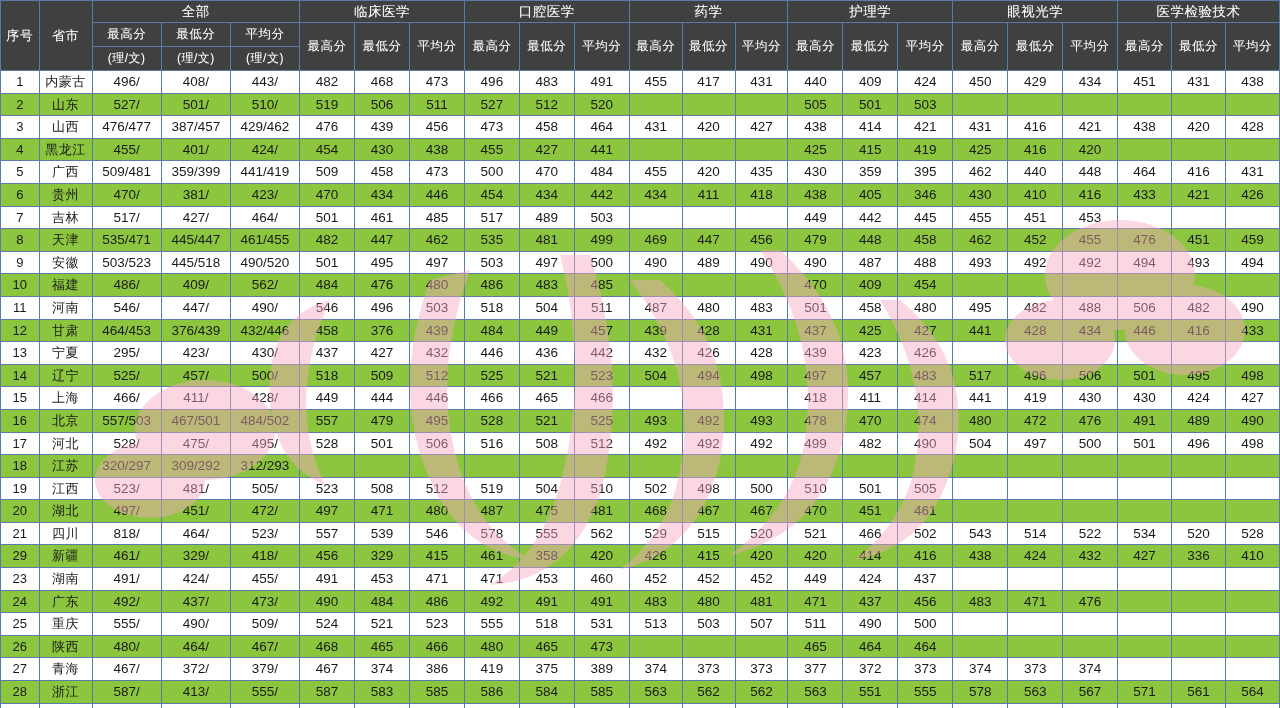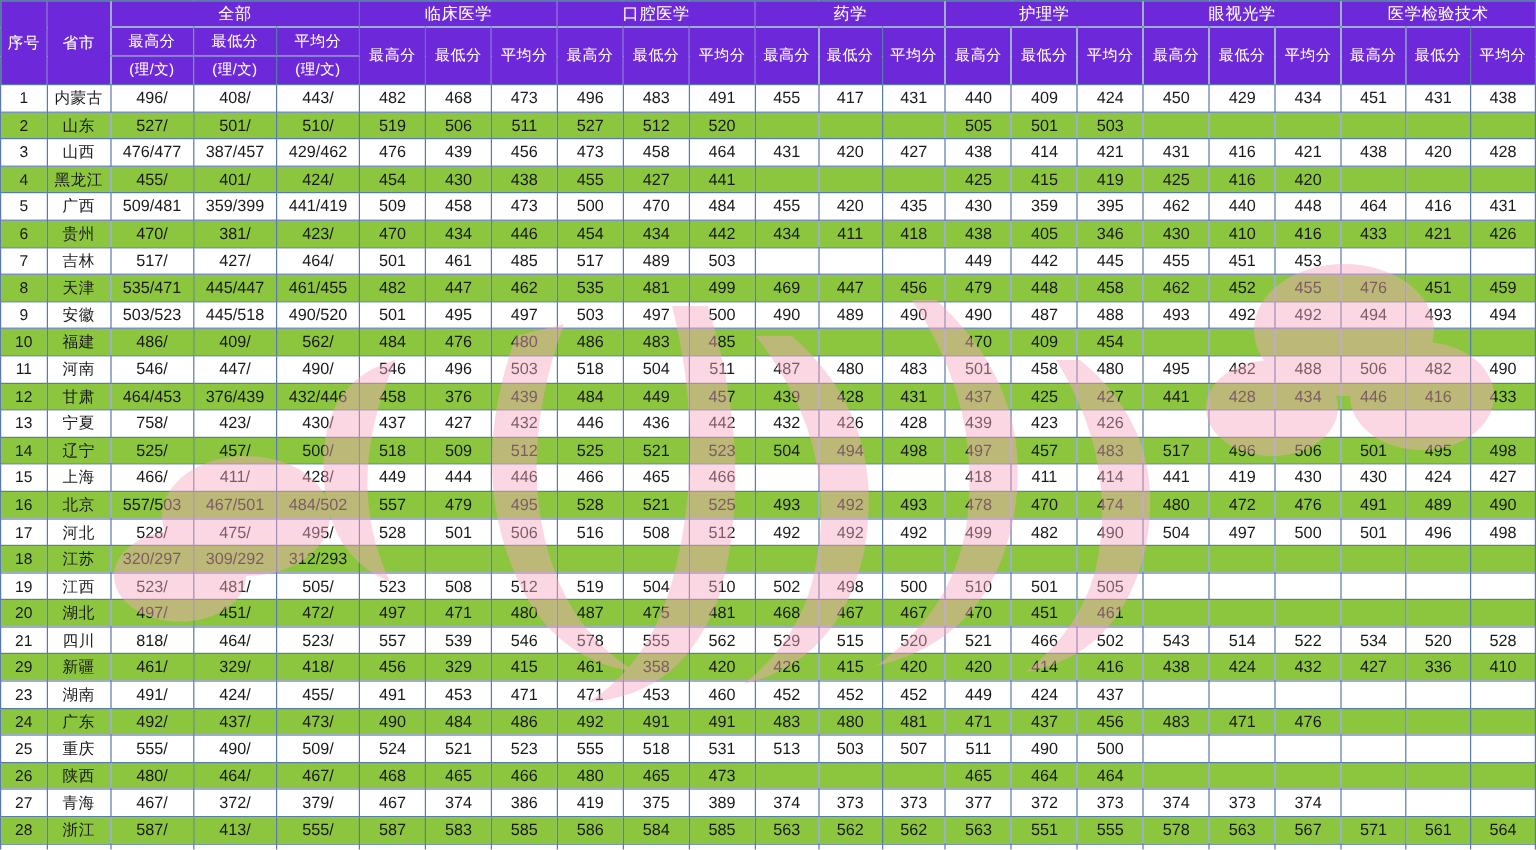--- a/index.html
+++ b/index.html
@@ -22,21 +22,21 @@
   #score-table td, #score-table th {
     border: 1px solid #5a7aa8;
     text-align: center;
     vertical-align: middle;
     padding: 0;
     overflow: hidden;
     white-space: nowrap;
   }
   
   thead th {
-    background: #6d28d9;
+    background: #404040;
     color: #ffffff;
     font-weight: normal;
     font-size: 13px;
     letter-spacing: 0.5px;
     border: 1px solid #2e6ba8;
     text-shadow: 0 0 1px rgba(255,255,255,.25);
   }
   thead th.grp {
     font-size: 13.5px;
     height: 21px;
@@ -461,21 +461,21 @@
           <td class="score">441</td>
           <td class="score">428</td>
           <td class="score">434</td>
           <td class="score">446</td>
           <td class="score">416</td>
           <td class="score">433</td>
         </tr>
         <tr class="odd">
           <td class="idx">13</td>
           <td class="city">宁夏</td>
-          <td class="total">758/</td>
+          <td class="total">295/</td>
           <td class="total">423/</td>
           <td class="total">430/</td>
           <td class="score">437</td>
           <td class="score">427</td>
           <td class="score">432</td>
           <td class="score">446</td>
           <td class="score">436</td>
           <td class="score">442</td>
           <td class="score">432</td>
           <td class="score">426</td>

